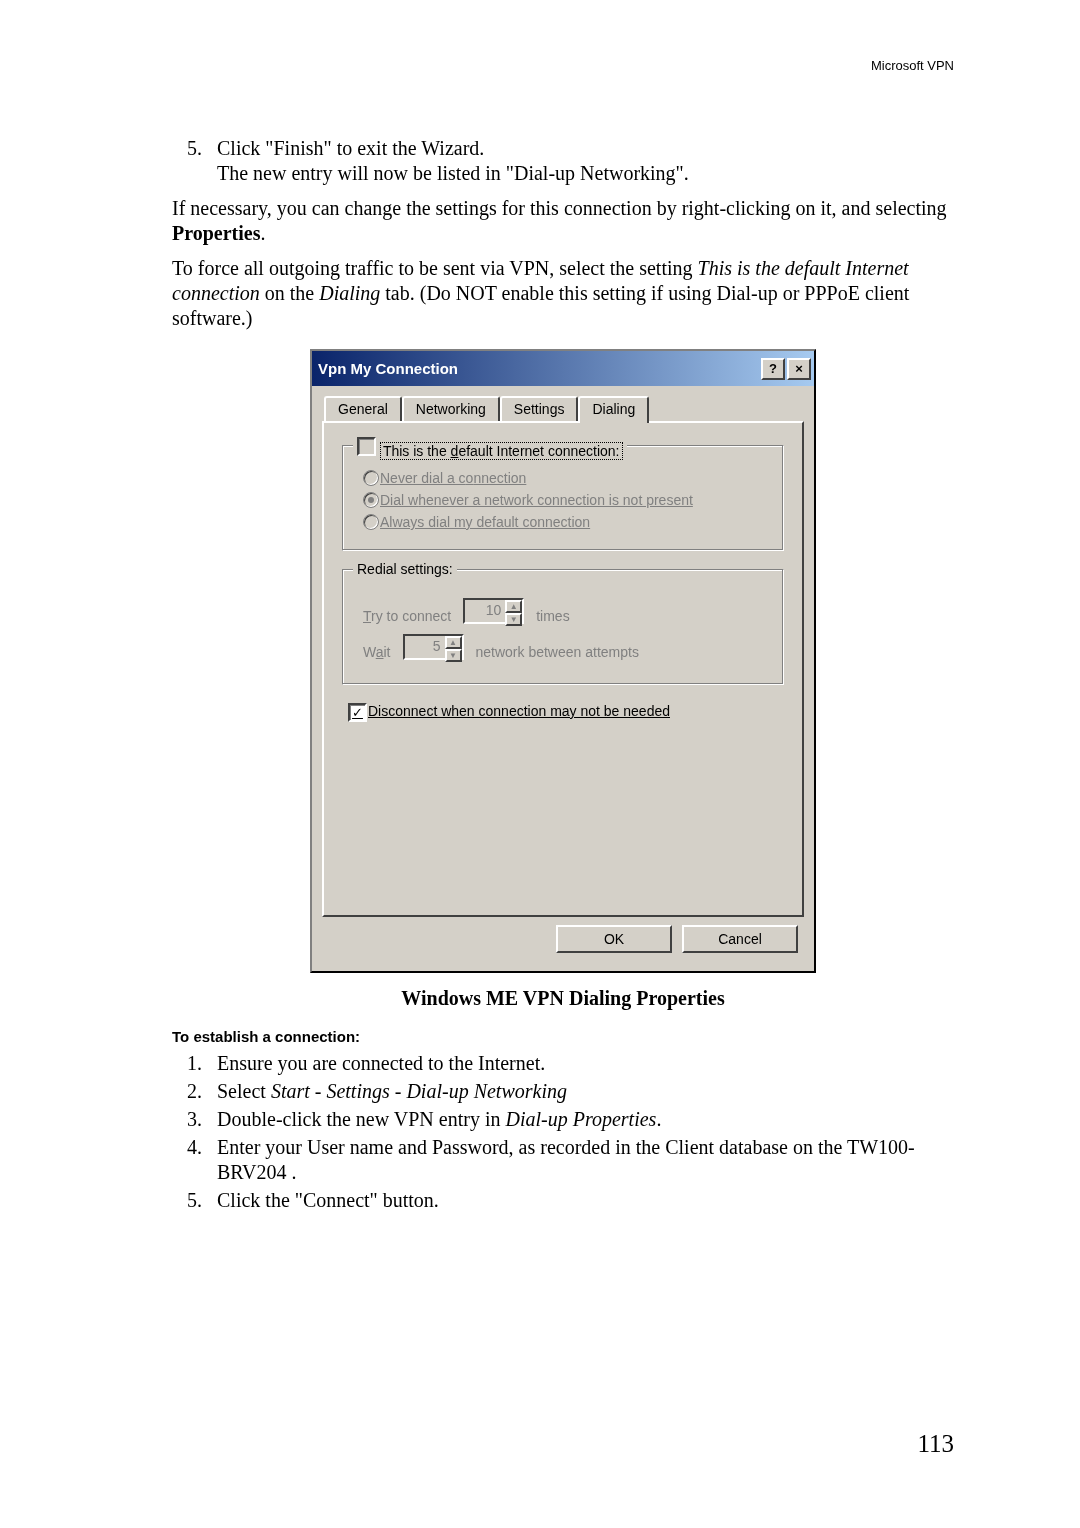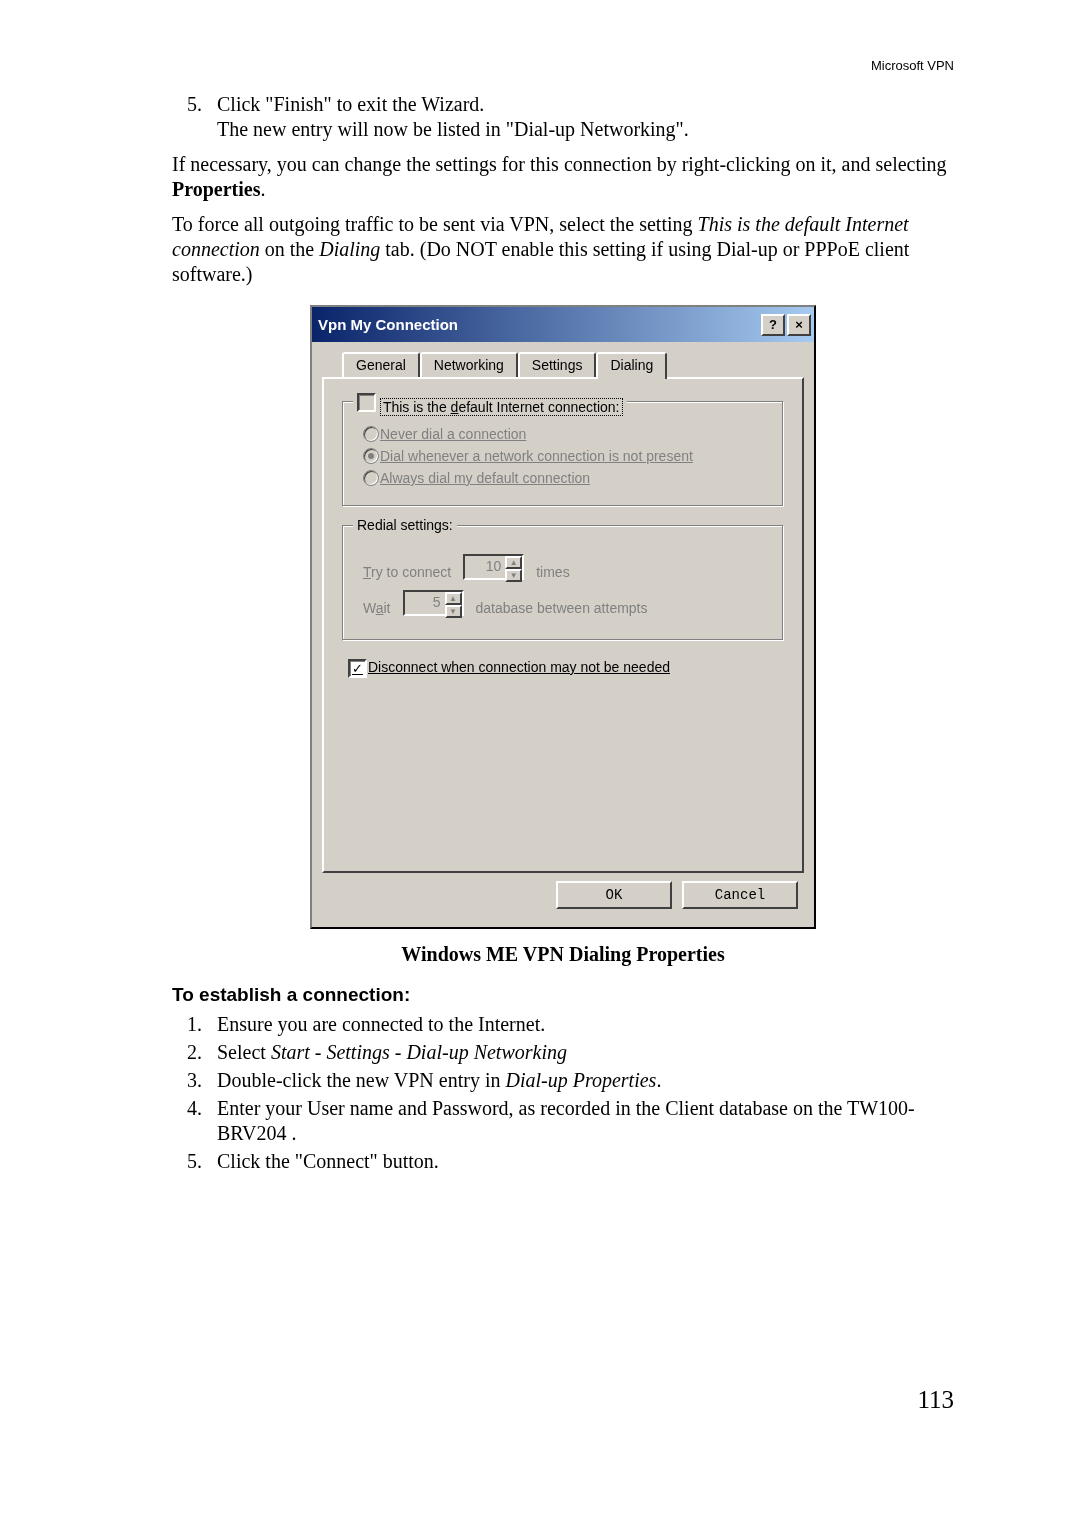--- a/index.html
+++ b/index.html
@@ -5,21 +5,21 @@
   body {
     margin: 0;
     padding: 0;
     background: #fff;
     font-family: "Times New Roman", Times, serif;
     font-size: 20px;
     color: #000;
     width: 1080px;
   }
   .page {
-    padding: 34px 126px 40px 172px;
+    padding: 78px 126px 40px 172px;
     position: relative;
     min-height: 1380px;
   }
   .header-right {
     position: absolute;
     top: 58px;
     right: 126px;
     font-family: Arial, Helvetica, sans-serif;
     font-size: 13px;
   }
@@ -83,21 +83,21 @@
     font-weight: bold;
     color: #000;
     line-height: 1;
   }
   .dialog-body {
     padding: 10px 10px 10px 10px;
   }
   .tabs {
     display: flex;
     align-items: flex-end;
-    margin-left: 20px;
+    margin-left: 2px;
     position: relative;
     z-index: 2;
     text-align: right;
   }
   .tab {
     padding: 3px 12px 4px 12px;
     background: #d4d0c8;
     border-top: 2px solid #fff;
     border-left: 2px solid #fff;
     border-right: 2px solid #404040;
@@ -204,38 +204,38 @@
   }
   .row-inline {
     display:flex;align-items:flex-end;gap:12px;margin:10px 0 10px 6px;
   }
   .btn {
     min-width: 92px;
     padding: 4px 10px;
     background:#d4d0c8;
     border:2px solid;
     border-color:#fff #404040 #404040 #fff;
-    font-family:Liberation Mono, monospace;
+    font-family:Liberation Sans, sans-serif;
     font-size:14px;
     text-align:center;
   }
   .btn-row {
     display:flex;justify-content:flex-end;gap:10px;
     padding: 8px 6px 8px 6px;
   }
   .caption {
     text-align:center;
     font-weight:bold;
     margin: 14px 0 18px 0;
     font-family:"Times New Roman", serif;
   }
   .section-h {
     font-family: Arial, Helvetica, sans-serif;
     font-weight: bold;
-    font-size: 19px;
+    font-size: 15px;
     margin: 18px 0 6px 0;
   }
   ol.steps {
     margin: 4px 0 10px 0;
     padding-left: 35px;
   }
   ol.steps li {
     padding-left: 10px;
     margin: 3px 0;
     line-height: 1.25;
@@ -321,21 +321,21 @@
             </div>
             <div class="row-inline disabled-text">
               <span><span>W</span><span class="u">a</span><span>it</span></span>
               <span class="spin disabled">
                 <span class="val">5</span>
                 <span class="arrows">
                   <span class="arrow">▲</span>
                   <span class="arrow">▼</span>
                 </span>
               </span>
-              <span>database between attempts</span>
+              <span>network between attempts</span>
             </div>
           </div>
 
           <div class="chk-row">
             <span class="chk">✓</span>
             <span><span>Disco</span><span class="u">n</span><span>nect when connection may not be needed</span></span>
           </div>
 
         </div>
         <div class="btn-row">

